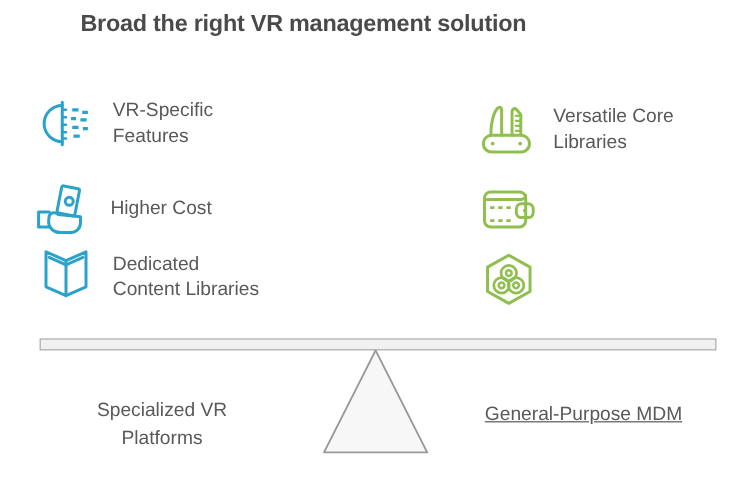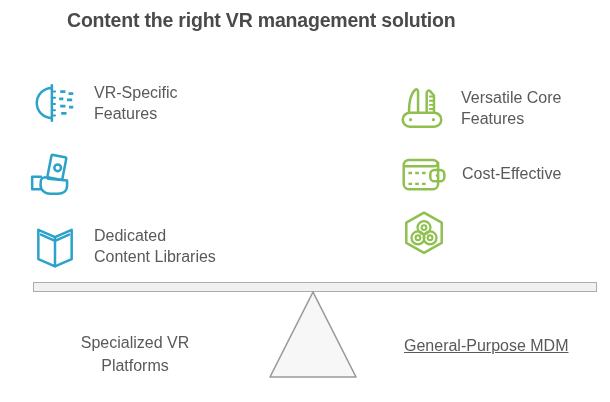--- a/index.html
+++ b/index.html
@@ -27,21 +27,21 @@
   .icon-blue { color: var(--blue, #2AA2C9); }
   .icon-green { color: var(--green, #8FC04F); }
   .label {
     font-size: 16px; line-height: 21px;
     color: var(--label_text, #58595B);
     white-space: pre-line;
     max-width: 170px;
   }
   .pos-l1 { left: 29px; top: 77px; }
   .pos-l2 { left: 27px; top: 147px; }
-  .pos-l3 { left: 29px; top: 220px; }
+  .pos-l3 { left: 29px; top: 200px; align-items: flex-end; }
   .pos-r1 { left: 396px; top: 82px; }
   .pos-r2 { left: 397px; top: 147px; }
   .pos-r3 { left: 398px; top: 207px; }
 
   .beam {
     position: absolute; left: 33px; top: 282px;
     width: 564px; height: 10px;
     background: var(--beam_fill, #F1F1F2);
     border: 1.5px solid var(--beam_border, #AAACAF);
     box-sizing: border-box;
@@ -58,21 +58,21 @@
   }
   .platform-left { left: 55px; top: 331px; width: 160px; text-align: center; }
   .platform-right { left: 404px; top: 334px; text-decoration: underline; }
   .stroke-icon { fill: none; stroke: currentColor; stroke-width: 2.4; stroke-linecap: round; stroke-linejoin: round; }
 </style>
 </head>
 <body>
 
 <main>
 
-  <h1 class="title">Content the right VR management solution</h1>
+  <h1 class="title">Broad the right VR management solution</h1>
 
   <div class="feature-row pos-l1">
     <span class="icon icon-blue">
       <svg viewBox="0 0 48 48" class="stroke-icon" aria-hidden="true">
         <path d="M21 7 V41"></path>
         <path d="M21 9.5 A14.5 14.5 0 0 0 21 38.5"></path>
         <path d="M21 13 h3 M21 19 h3 M21 25 h3 M21 31 h3 M21 36 h3" stroke-width="2"></path>
         <path d="M29 13 h5 M37 15 h4.5 M28 20 h4 M35.5 21 h5 M29 27 h5 M37.5 28 h4 M30 34 h5" stroke-width="2.6" stroke-linecap="butt"></path>
       </svg>
     </span>
@@ -82,20 +82,21 @@
 
   <div class="feature-row pos-l2">
     <span class="icon icon-blue">
       <svg viewBox="0 0 48 48" class="stroke-icon" aria-hidden="true">
         <rect x="20.5" y="7.5" width="14.5" height="22" rx="1.5" transform="rotate(11 27.5 18.5)"></rect>
         <circle cx="28.5" cy="19" r="3.2"></circle>
         <path d="M12.5 27.5 H4 V39.5 H12.5"></path>
         <path d="M12.5 30.5 c1.5-2.8 4.8-3 7-1 l18 1.8 v5 c0 4.8-3.8 7.7-9 7.7 h-7 c-5.8 0-9.5-4-9.5-8.8 z"></path>
       </svg>
     </span>
+    <span class="label">Higher Cost</span>
   </div>
 
   <div class="feature-row pos-l3">
     <span class="icon icon-blue">
       <svg viewBox="0 0 48 48" class="stroke-icon" aria-hidden="true">
         <path d="M24 15.5 L8 8.5 V36.5 L24 43.5 Z"></path>
         <path d="M24 15.5 L40 8.5 V36.5 L24 43.5"></path>
         <path d="M10.5 13 L24 19 L37.5 13"></path>
       </svg>
     </span>
@@ -108,35 +109,34 @@
       <svg viewBox="0 0 48 48" class="stroke-icon" aria-hidden="true">
         <rect x="5.5" y="28.5" width="37" height="13.5" rx="6.75"></rect>
         <circle cx="13" cy="35.2" r="1.5" fill="currentColor" stroke="none"></circle>
         <circle cx="35" cy="35.2" r="1.5" fill="currentColor" stroke="none"></circle>
         <path d="M11.5 28.5 C11.5 18 14 9.5 17.5 6.5 C19 5.4 20.2 6.6 20.2 8.6 L20.2 28.5"></path>
         <path d="M28.5 28.5 L28.5 10 C28.5 7.5 30.5 6.4 32 8 L35.5 12 L35.5 28.5"></path>
         <path d="M31.5 13 h4 M31.5 17 h4 M31.5 21 h4 M31.5 25 h4" stroke-width="1.8"></path>
       </svg>
     </span>
     <span class="label">Versatile Core
-Features</span>
+Libraries</span>
   </div>
 
   <div class="feature-row pos-r2">
     <span class="icon icon-green">
       <svg viewBox="0 0 48 48" class="stroke-icon" aria-hidden="true">
         <rect x="5.5" y="11.5" width="33" height="28" rx="5"></rect>
         <path d="M7.5 17.5 h26.5 c2.8 0 4.5-1.5 4.5-3.4"></path>
         <rect x="31" y="21" width="13.5" height="11" rx="4"></rect>
         <circle cx="37.8" cy="26.5" r="1.5" fill="currentColor" stroke="none"></circle>
         <path d="M10 24 h17.5" stroke-dasharray="3.5 3" stroke-linecap="butt" stroke-width="2.2"></path>
         <path d="M10 34.5 h17.5" stroke-dasharray="3.5 3" stroke-linecap="butt" stroke-width="2.2"></path>
       </svg>
     </span>
-    <span class="label">Cost-Effective</span>
   </div>
 
   <div class="feature-row pos-r3">
     <span class="icon icon-green">
       <svg viewBox="0 0 48 48" class="stroke-icon" aria-hidden="true">
         <path d="M24 4.5 L41 14 V33.5 L24 43 L7 33.5 V14 Z"></path>
         <circle cx="24" cy="18.8" r="6.2" stroke-width="2.2"></circle>
         <circle cx="18.2" cy="28.6" r="6.2" stroke-width="2.2"></circle>
         <circle cx="29.8" cy="28.6" r="6.2" stroke-width="2.2"></circle>
         <circle cx="24" cy="18.8" r="2.3" stroke-width="2"></circle>

